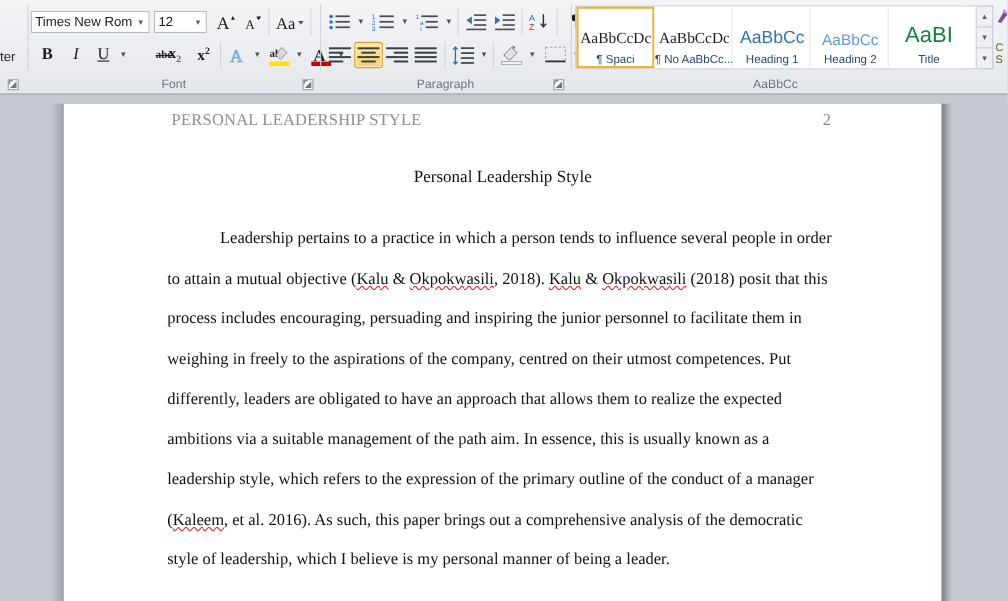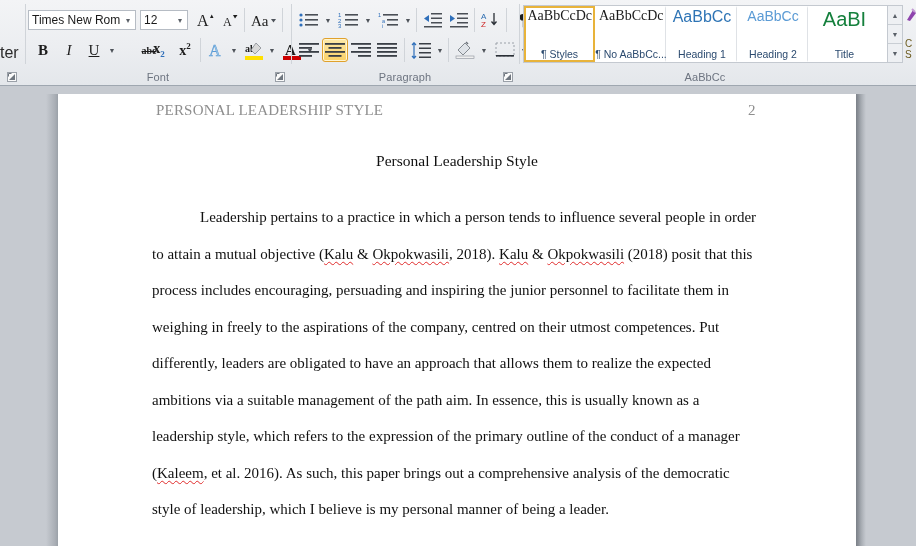--- a/index.html
+++ b/index.html
@@ -57,35 +57,35 @@
   .cbo .txt { padding-left: 3px; flex: 1; white-space: nowrap; overflow: hidden; }
   .cbo .arr { width: 14px; text-align:center; color:#5a5f66; font-size: 8px; }
 
   .arrow-dn { font-size: 7px; color: #4e535a; line-height: 1; }
 
   
   #clip-remnant {
     position:absolute; left:0; top:0; width:26px; height:86px;
   }
   #clip-txt {
-    position:absolute; left:0; top:44px; font-size:16px; color:#2a2a2a;
+    position:absolute; left:0; top:44px; font-size:12px; color:#2a2a2a;
   }
 
   
   #styles-gallery {
     position: absolute; left: 523px; top: 5px;
     width: 365px; height: 58px;
     background: #fff;
     border: 1px solid #c4c9d0;
     display: flex;
   }
   .style-item {
     width: 71px; height: 56px;
     display: flex; flex-direction: column;
-    align-items: center; justify-content: space-between;
+    align-items: center; justify-content: flex-end;
     border: 2px solid transparent;
     cursor: pointer; background:#fff;
     border-right: 1px solid #dfe2e6;
   }
   .style-item.sel {
     border: 2px solid #e8b33a;
     box-shadow: inset 0 0 0 1px #fff;
   }
   .style-prev { font-family: "Liberation Serif", serif; font-size: 14px; color:#1a1a1a;
     white-space: nowrap; overflow: hidden; width: 64px; text-align:center; }
@@ -426,21 +426,21 @@
   </div>
   <div class="grp-sep" style="left:519px;"></div>
 
   <div class="grp" style="left:520px; width:396px;">
     <div class="grp-label" style="width:370px;">AaBbCc</div>
   </div>
 
   <div id="styles-gallery">
     <div class="style-item sel">
       <div class="style-prev">AaBbCcDc</div>
-      <div class="style-name">¶ Styles</div>
+      <div class="style-name">¶ Spaci</div>
     </div>
     <div class="style-item">
       <div class="style-prev">AaBbCcDc</div>
       <div class="style-name">¶ No AaBbCc...</div>
     </div>
     <div class="style-item">
       <div class="style-prev h1">AaBbCc</div>
       <div class="style-name">Heading 1</div>
     </div>
     <div class="style-item">

